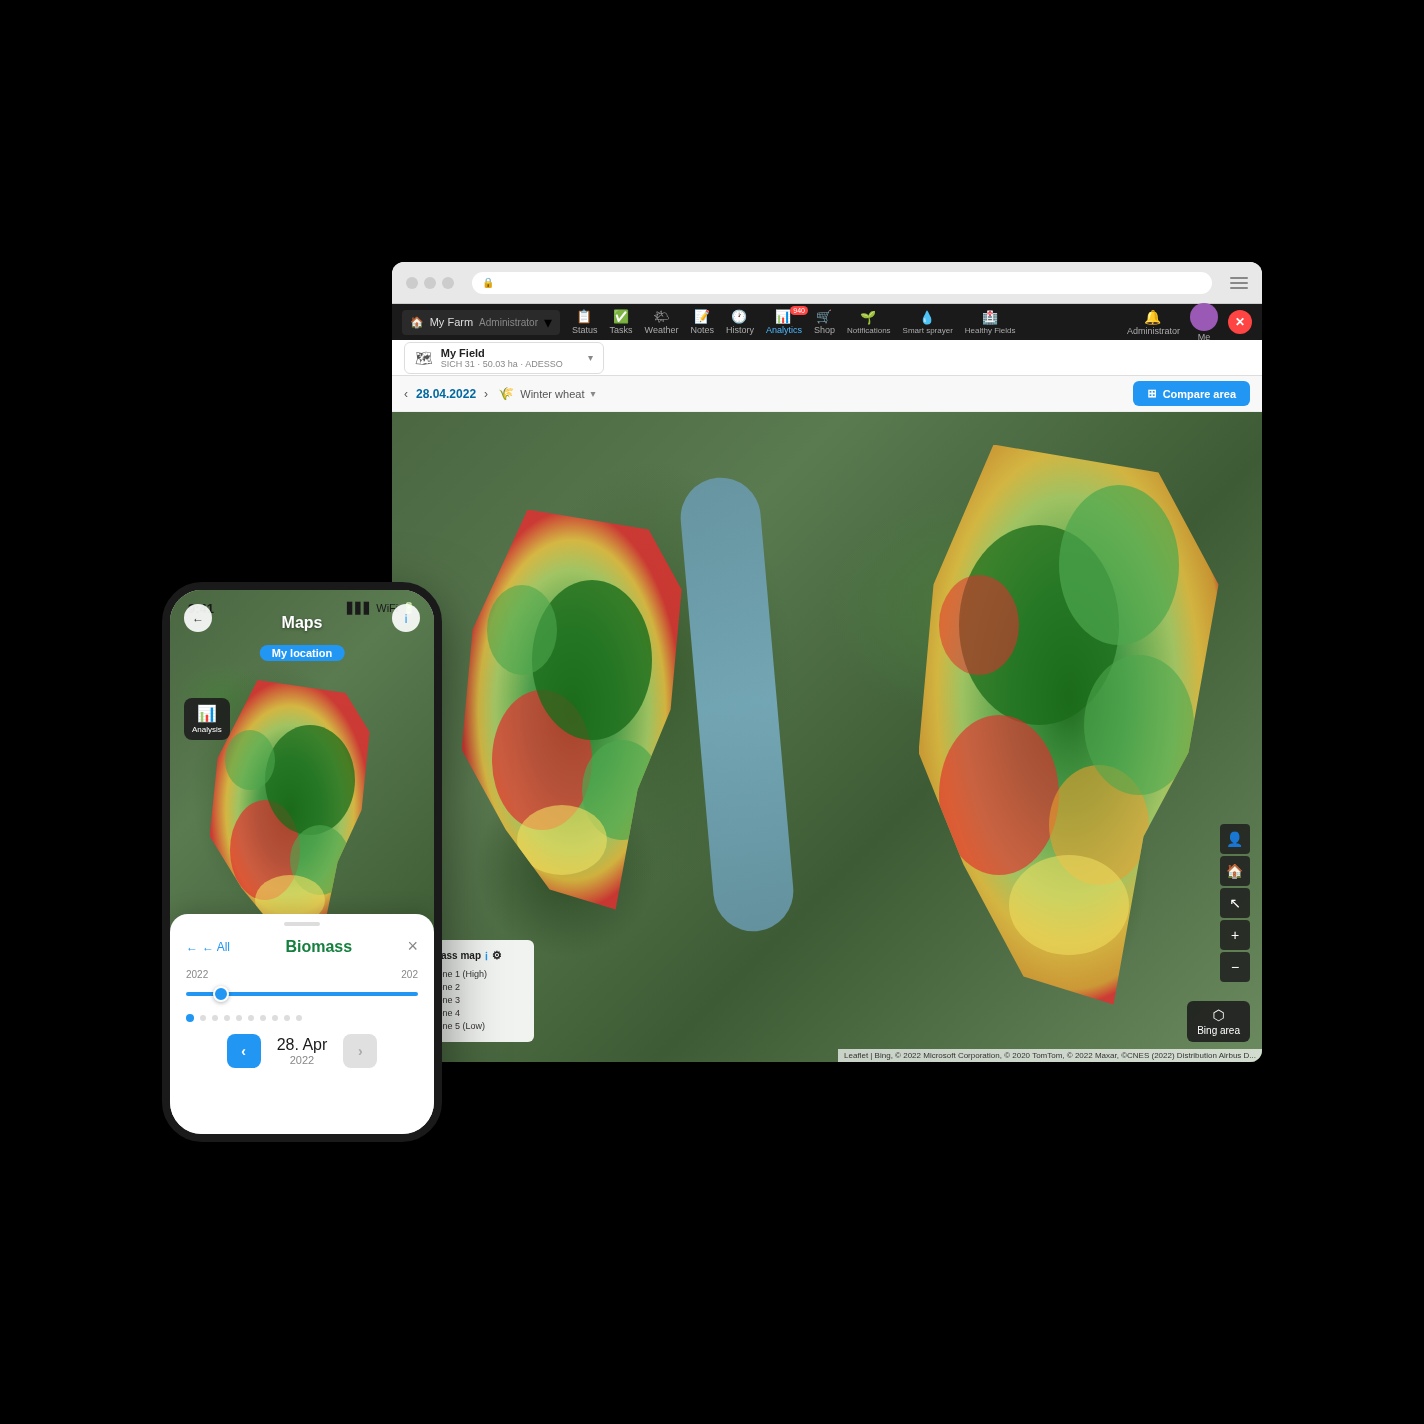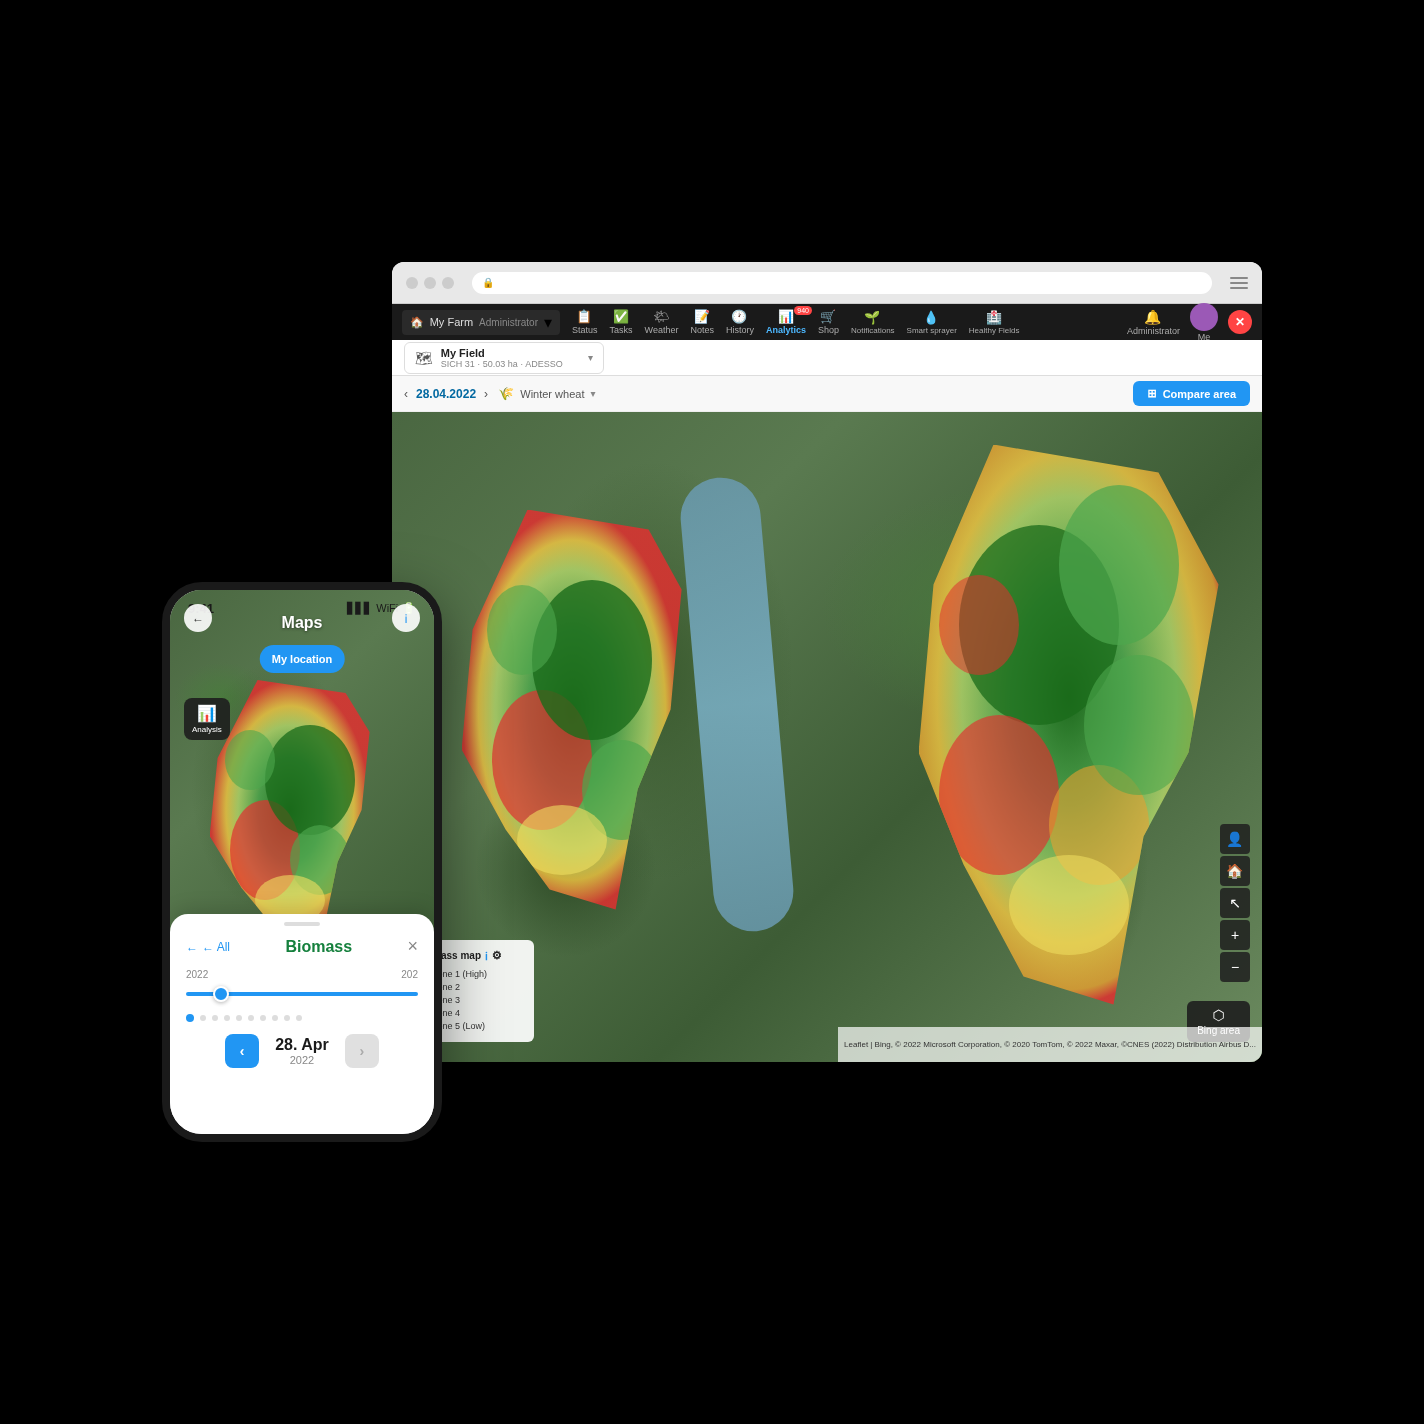--- a/index.html
+++ b/index.html
@@ -384,21 +384,21 @@
     .legend-label { font-size: 9px; color: #333; }
 
     
     .map-attribution {
       position: absolute;
       bottom: 0;
       right: 0;
       font-size: 8px;
       color: #333;
       background: rgba(255,255,255,0.7);
-      padding: 13px 6px;
+      padding: 2px 6px;
     }
 
     
     .phone {
       position: absolute;
       bottom: 20px;
       left: 0;
       width: 280px;
       height: 560px;
       background: #f5f5f7;
@@ -498,21 +498,21 @@
     }
 
     .phone-my-location {
       position: absolute;
       top: 55px;
       left: 50%;
       transform: translateX(-50%);
       background: #2196f3;
       color: #fff;
       border-radius: 14px;
-      padding: 8px 12px;
+      padding: 2px 12px;
       font-size: 11px;
       font-weight: 600;
       z-index: 7;
       white-space: nowrap;
     }
 
     .phone-analysis-btn {
       position: absolute;
       bottom: 210px;
       left: 14px;
@@ -655,21 +655,21 @@
       cursor: pointer;
     }
     .date-nav-arrow.disabled {
       background: #e0e0e0;
       color: #aaa;
     }
 
     .date-center {
       text-align: center;
     }
-    .date-day { font-size: 16px; font-weight: 700; color: #1a1a1a; }
+    .date-day { font-size: 16px; font-weight: 400; color: #1a1a1a; }
     .date-year { font-size: 11px; color: #888; }
 
     
     .phone-home-indicator {
       position: absolute;
       bottom: 6px;
       left: 50%;
       transform: translateX(-50%);
       width: 100px;
       height: 4px;
@@ -726,21 +726,21 @@
           <div class="nav-item">
             <span class="nav-item-icon">📝</span>
             <span class="nav-item-label">Notes</span>
           </div>
           <div class="nav-item">
             <span class="nav-item-icon">🕐</span>
             <span class="nav-item-label">History</span>
           </div>
           <div class="nav-item active" style="position:relative;">
             <span class="nav-item-icon" style="color:#4db8ff;">📊</span>
-            <span class="nav-item-label" style="color:#4db8ff;font-weight:bold;">Analytics</span>
+            <span class="nav-item-label" style="color:#4db8ff;">Analytics</span>
             <span class="nav-badge">940</span>
           </div>
           <div class="nav-item">
             <span class="nav-item-icon">🛒</span>
             <span class="nav-item-label">Shop</span>
           </div>
           <div class="nav-item">
             <span class="nav-item-icon">🌱</span>
             <span class="nav-item-label" style="font-size:8px;">Notifications</span>
           </div>

